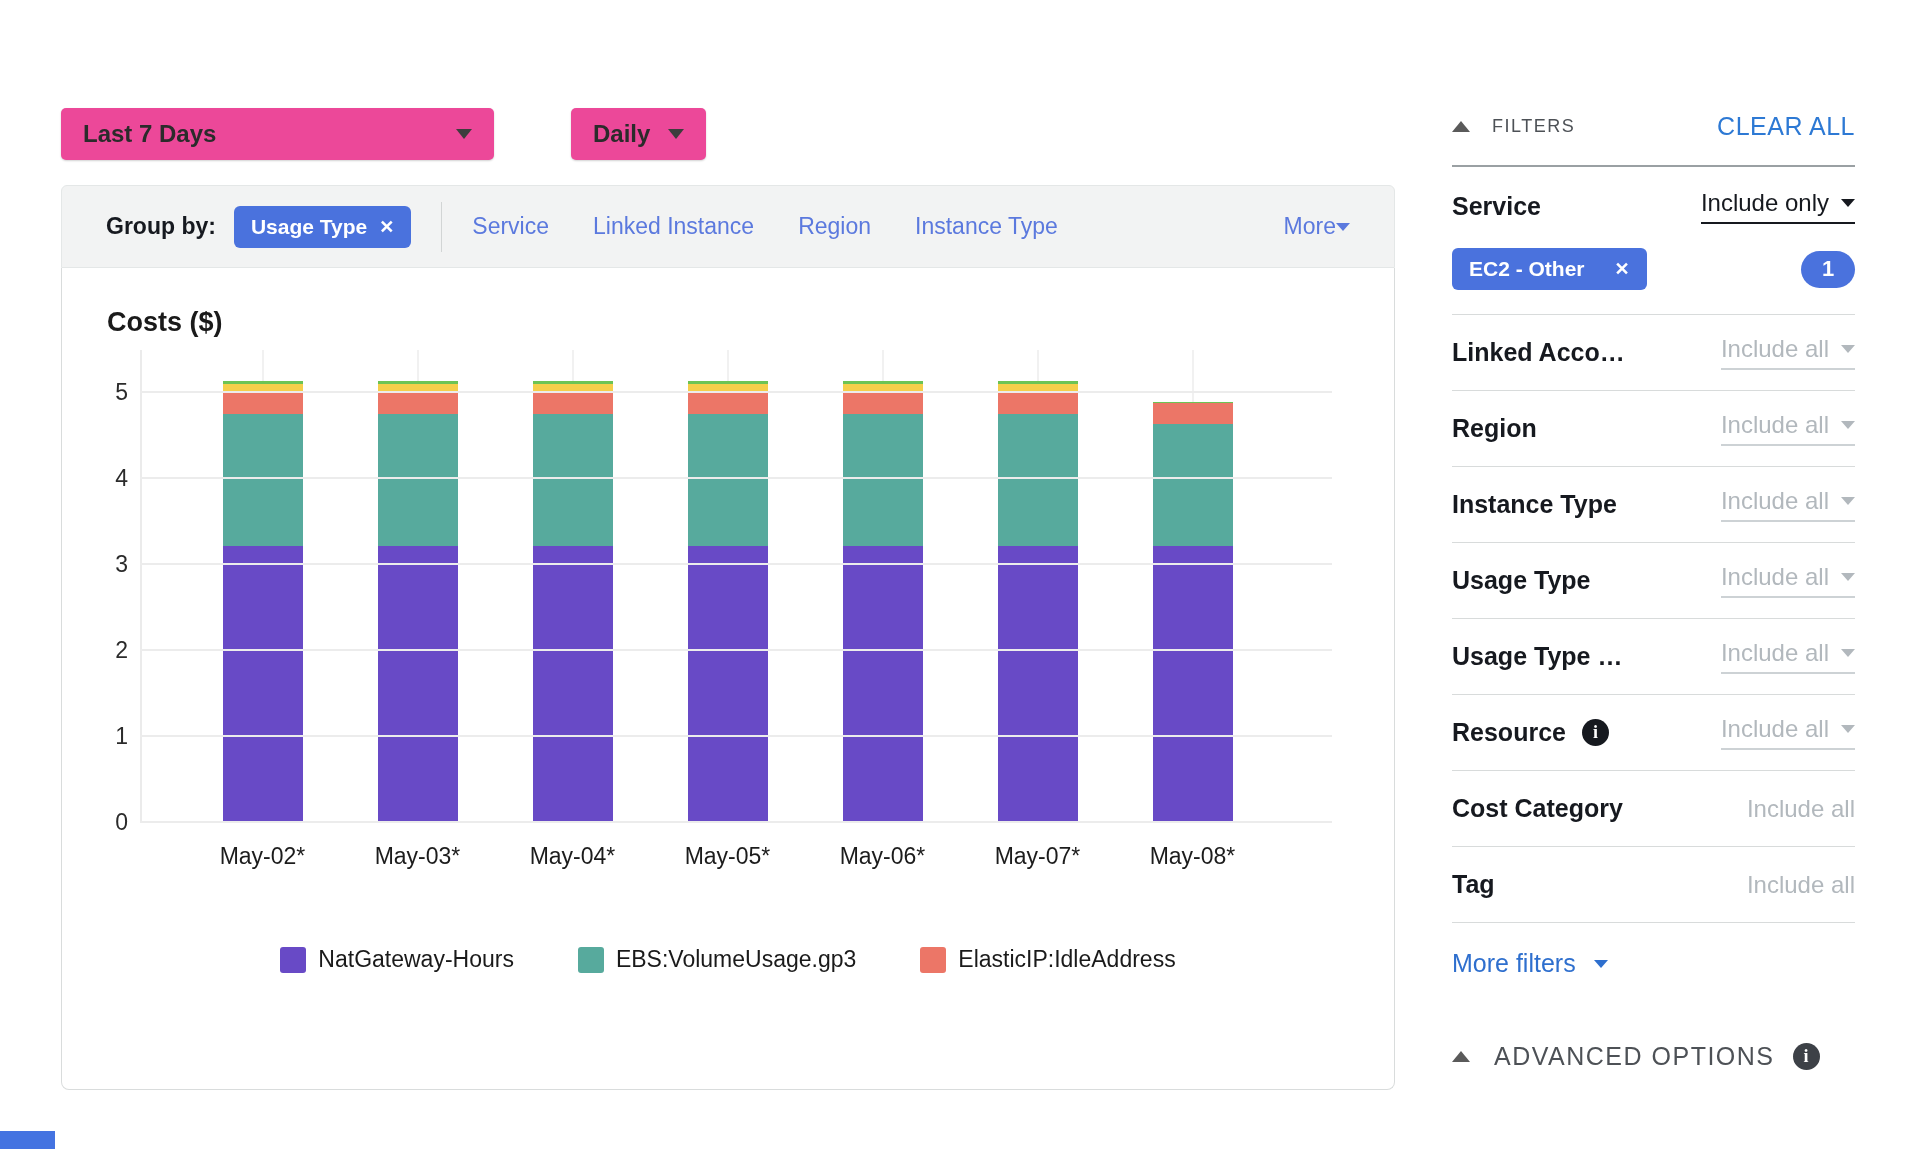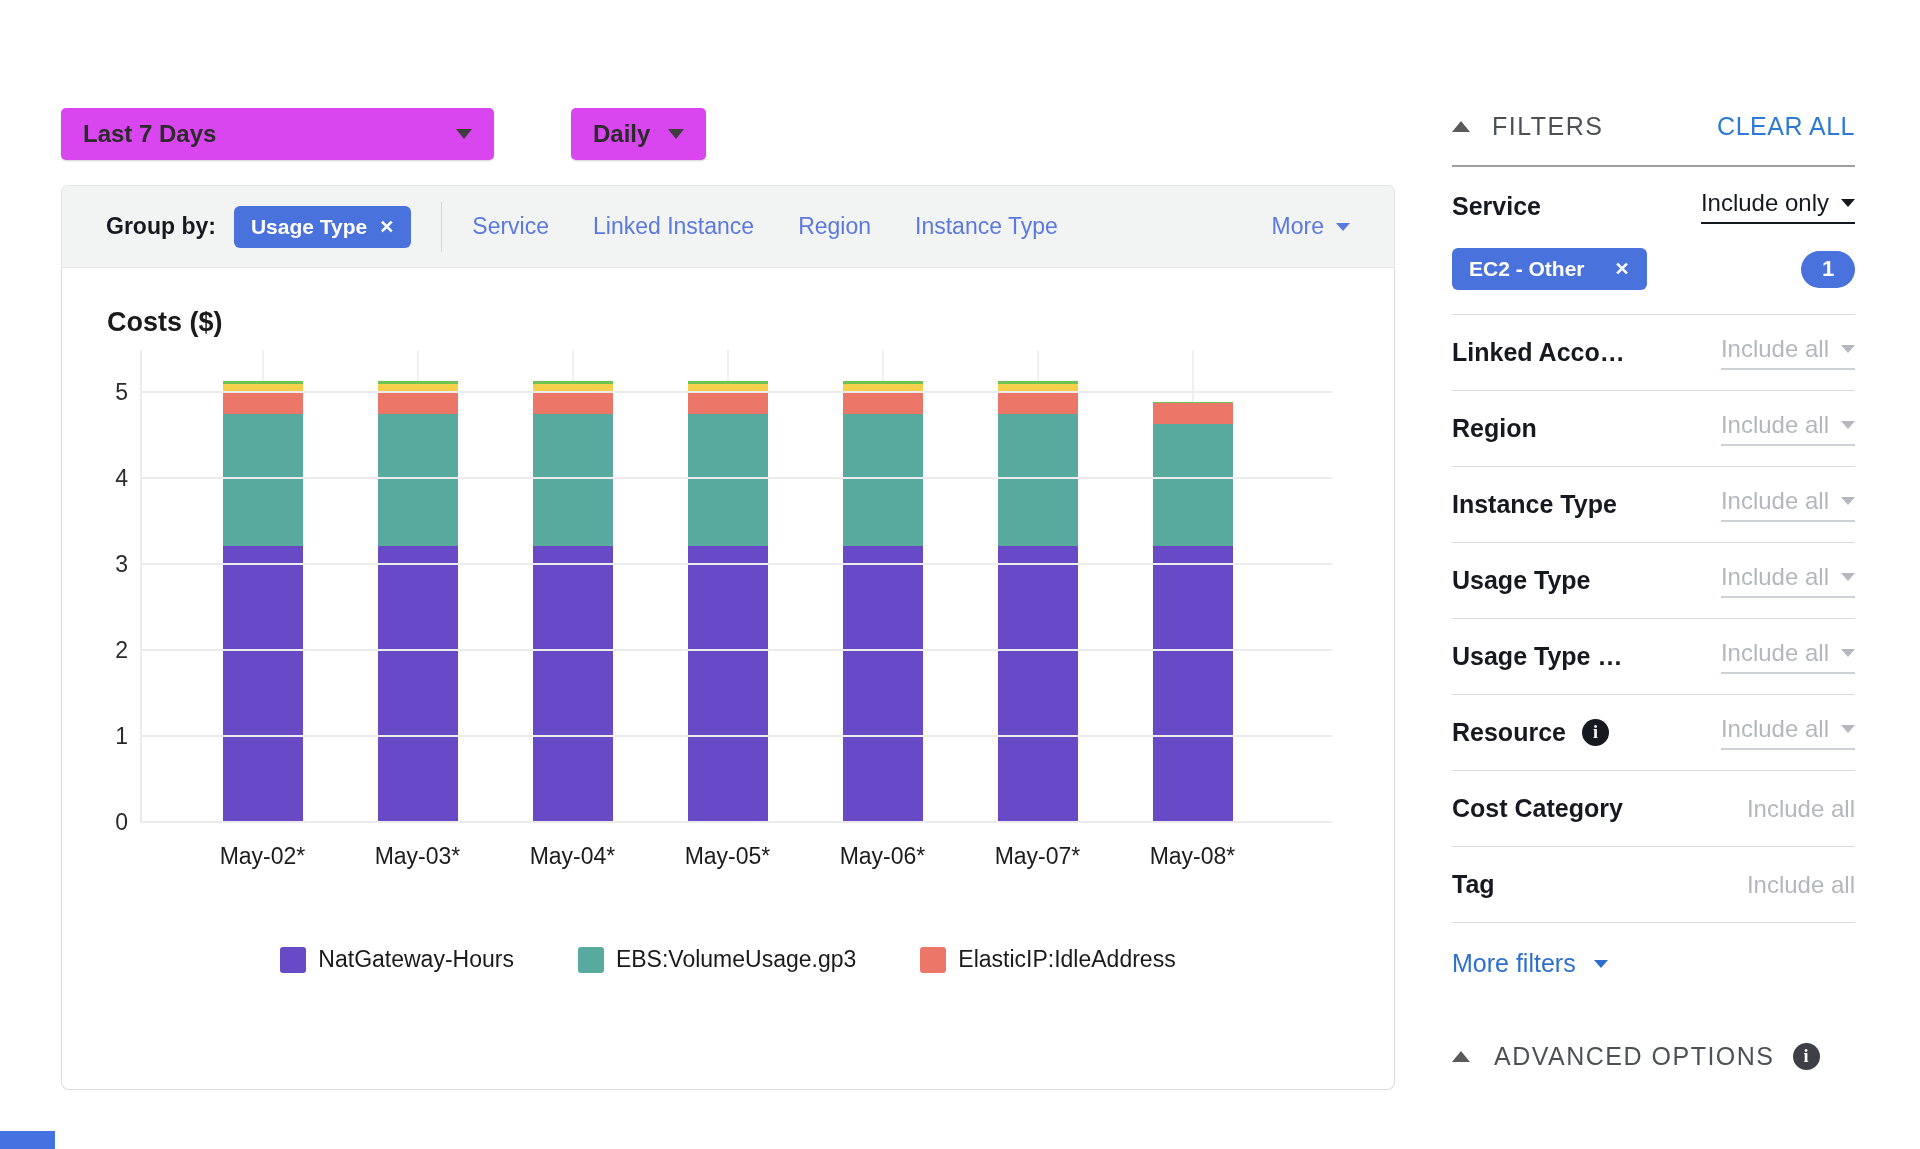--- a/index.html
+++ b/index.html
@@ -11,21 +11,21 @@
   .tri-down { display:inline-block; width:0; height:0;
     border-left:8px solid transparent; border-right:8px solid transparent;
     border-top:10px solid; }
   .tri-down.sm { border-left-width:7px; border-right-width:7px; border-top-width:8px; }
   .tri-up { display:inline-block; width:0; height:0;
     border-left:9px solid transparent; border-right:9px solid transparent;
     border-bottom:11px solid; }
 
   
   .toolbar { position:absolute; left:61px; top:108px; width:1334px; height:52px; display:flex; align-items:center; }
-  .btn { height:52px; background:#d946ef; border-radius:5px; display:flex; align-items:center;
+  .btn { height:52px; background:#ec4899; border-radius:5px; display:flex; align-items:center;
     padding:0 22px; font-size:24px; font-weight:bold; color:#2b2b2b;
     box-shadow:0 1px 2px rgba(0,0,0,0.18); cursor:pointer; }
   .btn .tri-down { color:#3d3d3d; }
   .btn-range { width:433px; justify-content:space-between; }
   .btn-daily { margin-left:77px; gap:18px; }
   .btn-stack { margin-left:auto; gap:16px; height:50px; }
   .stack-icon { display:flex; align-items:flex-end; gap:3px; height:26px; }
   .stack-icon i { display:block; width:7px; background:#4a4a4a; }
   .stack-icon i.two-tone { background:linear-gradient(to bottom,#a3a3a3 0 38%,#4a4a4a 38% 100%); }
 
@@ -33,21 +33,21 @@
   .group-strip { position:absolute; left:61px; top:185px; width:1334px; height:83px;
     background:#f2f3f3; border:1px solid #e4e7e7; border-radius:6px 6px 0 0;
     display:flex; align-items:center; padding:0 44px; }
   .group-label { font-size:23px; font-weight:bold; color:#16191f; }
   .chip { display:inline-flex; align-items:center; gap:12px; background:#4a72dd; color:#fff;
     border-radius:6px; padding:9px 17px; font-size:21px; font-weight:bold; margin-left:18px; cursor:pointer; }
   .chip .x { font-size:18px; font-weight:bold; line-height:1; }
   .gb-divider { width:1px; height:50px; background:#d2d5d5; margin:0 30px; }
   .gb-links { display:flex; align-items:center; gap:44px; }
   .gb-link { color:#5b79de; font-size:23px; font-weight:500; cursor:pointer; }
-  .gb-more { margin-left:auto; display:flex; align-items:center; gap:12px; color:#5b79de;
+  .gb-more { margin-left:auto; display:flex; align-items:center; color:#5b79de;
     font-size:23px; font-weight:500; cursor:pointer; }
   .gb-more .tri-down { color:#5b79de; }
 
   .card { position:absolute; left:61px; top:268px; width:1334px; height:822px;
     background:#fff; border:1px solid #d9dcdc; border-radius:0 0 8px 8px; border-top:none; }
   .chart-title { position:absolute; left:45px; top:39px; font-size:27px; font-weight:600; color:#1a1a1a; }
 
   .chart-area { position:absolute; left:78px; top:82px; width:1192px; height:473px; }
   .axis-y-line { position:absolute; left:0; top:0; bottom:0; width:2px; background:#ebebeb; z-index:0; }
   .hline { position:absolute; left:0; width:100%; height:2px; background:#ececec; z-index:3; }
@@ -63,21 +63,21 @@
   .legend { position:absolute; left:0; top:678px; width:100%; }
   .legend-row { display:flex; justify-content:center; gap:64px; margin-bottom:42px; }
   .legend-item { display:flex; align-items:center; cursor:pointer; }
   .legend-swatch { width:26px; height:26px; border-radius:3px; margin-right:12px; flex:none; }
   .legend-text { font-size:23px; color:#1a1a1a; }
 
   
   .sidebar { position:absolute; left:1452px; top:112px; width:403px; }
   .sb-header { display:flex; align-items:center; padding-bottom:24px; border-bottom:2px solid #9aa0a3; }
   .sb-header .tri-up { color:#5a5a5a; }
-  .sb-title { margin-left:22px; font-size:25px; color:#4d5156; letter-spacing:1.5px; }
+  .sb-title { margin-left:22px; font-size:18px; color:#4d5156; letter-spacing:1.5px; }
   .sb-clear { margin-left:auto; font-size:25px; font-weight:500; color:#2d79d4; letter-spacing:0.5px; cursor:pointer; }
 
   .svc { padding:22px 0 24px; border-bottom:1px solid #d8dbdb; }
   .svc-row1 { display:flex; align-items:center; justify-content:space-between; }
   .svc-label { font-size:25px; font-weight:600; color:#16191f; }
   .include-only { display:flex; align-items:center; gap:12px; border-bottom:2px solid #16191f;
     padding-bottom:5px; cursor:pointer; }
   .include-only span { font-size:24px; color:#16191f; }
   .include-only .tri-down { color:#16191f; border-left-width:7px; border-right-width:7px; border-top-width:8px; }
   .svc-row2 { margin-top:24px; display:flex; align-items:center; justify-content:space-between; }

